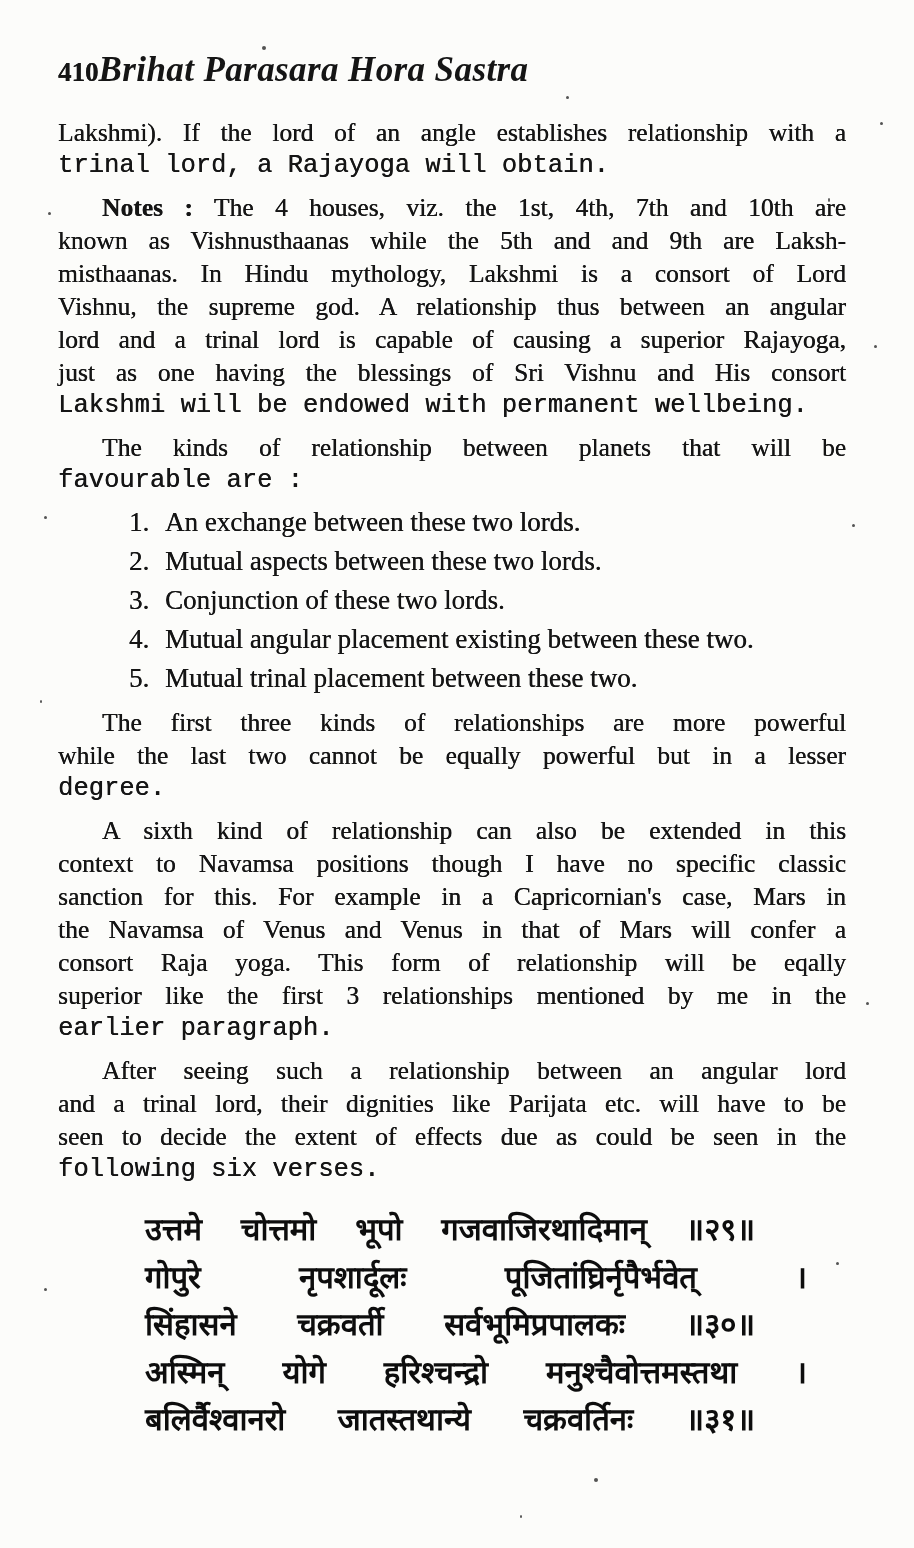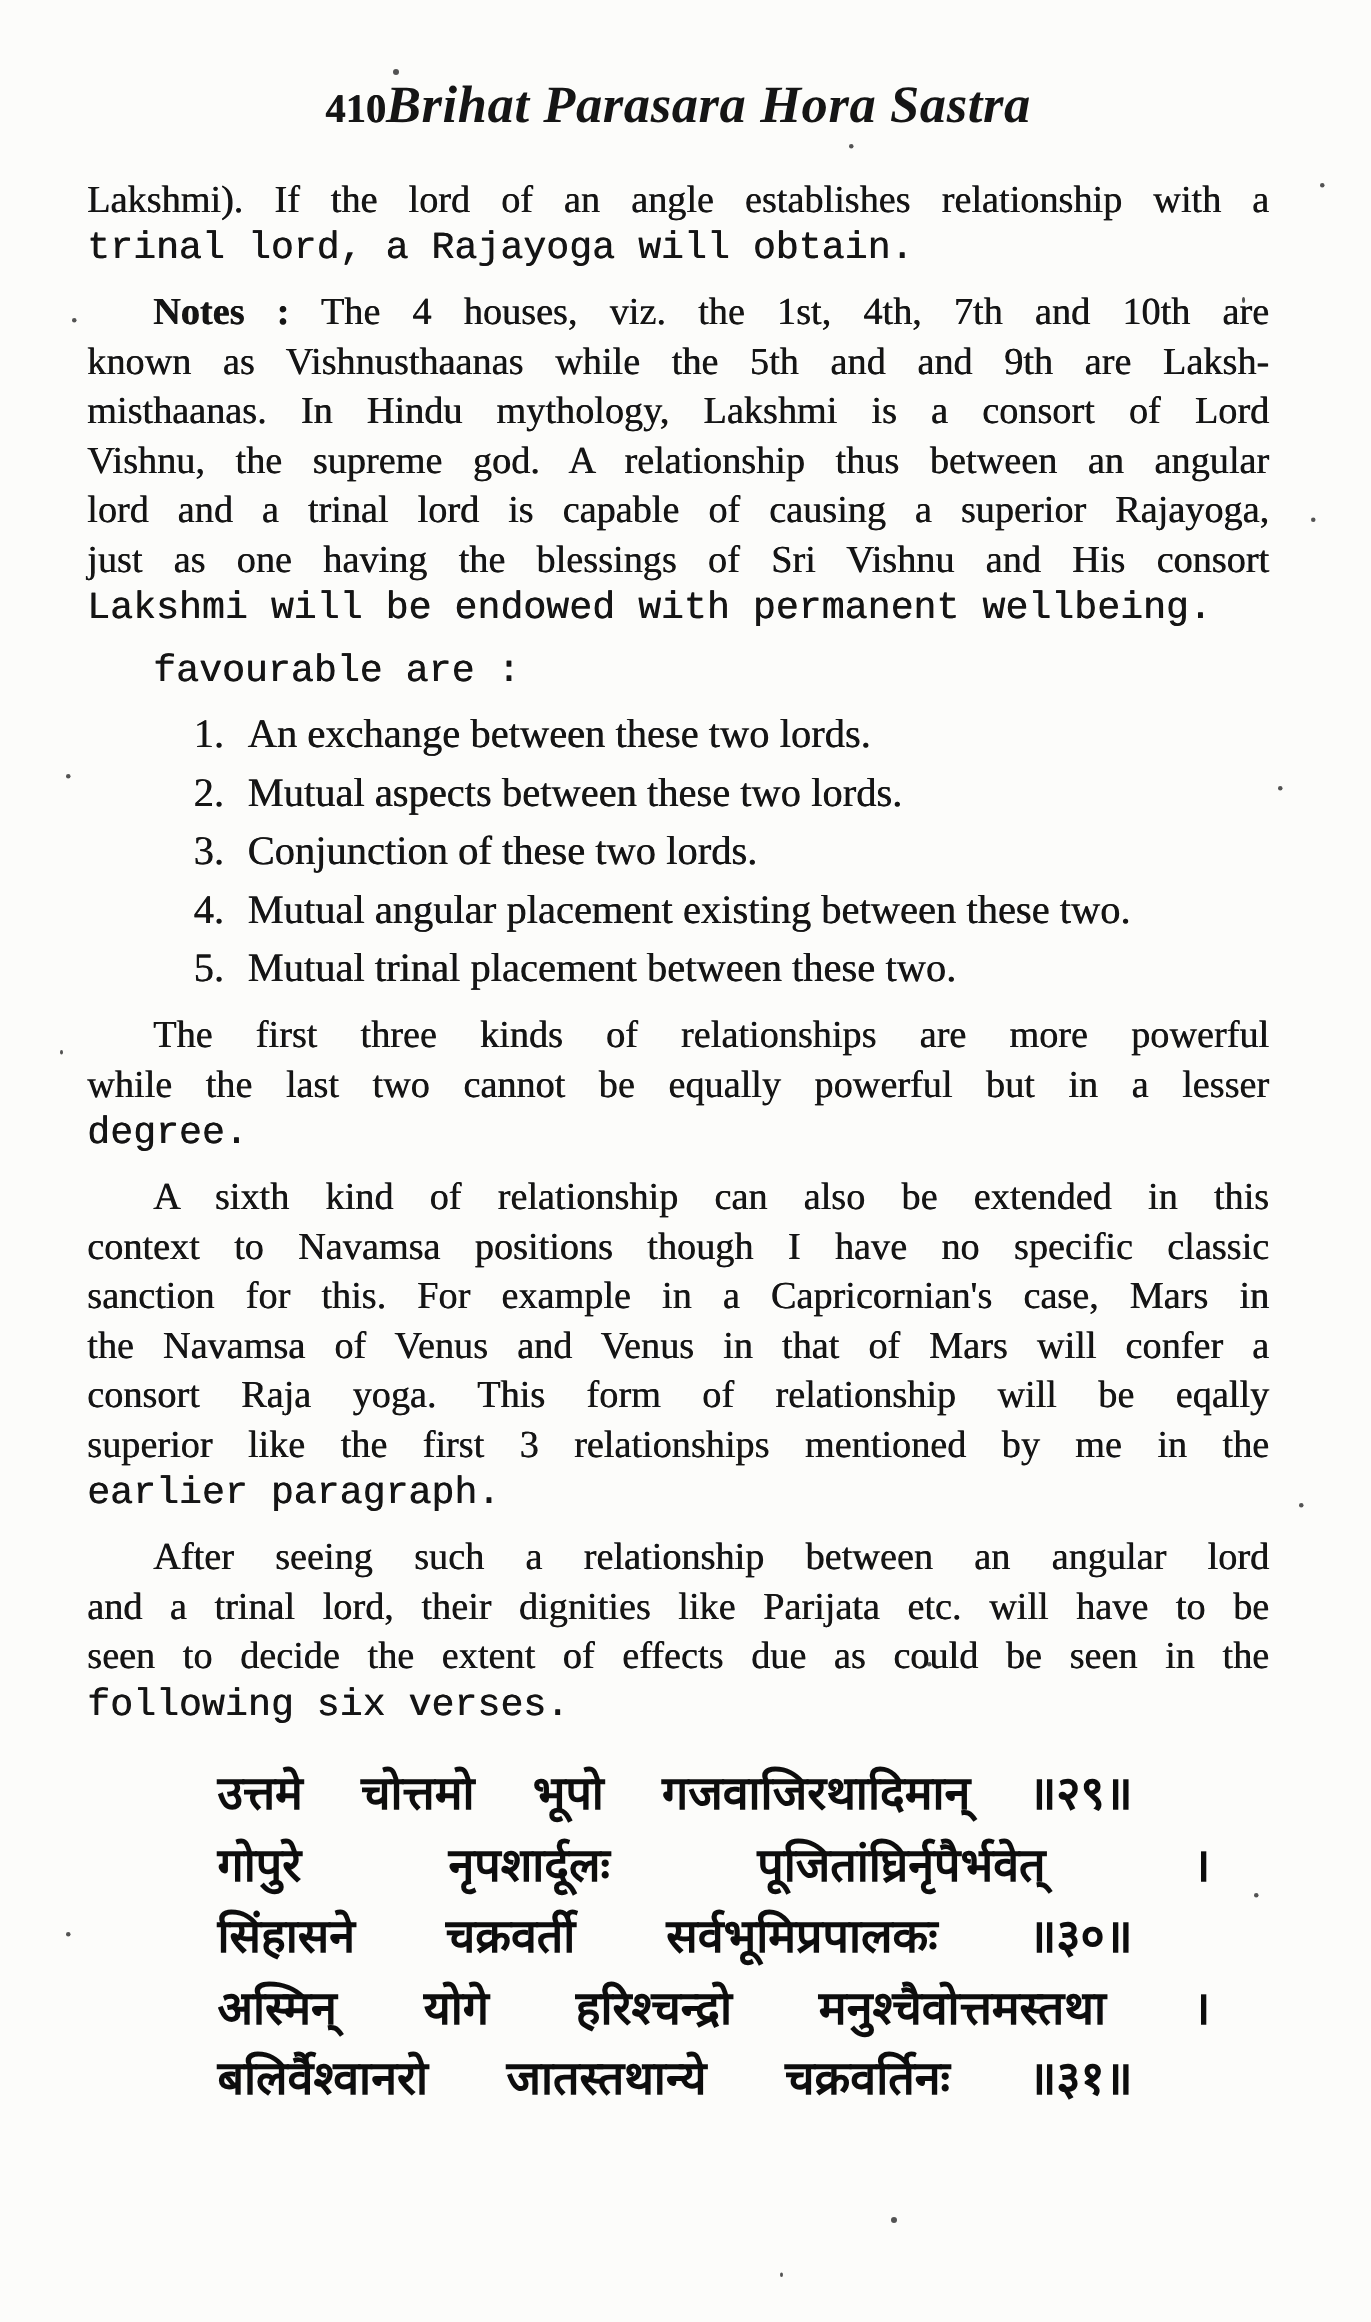--- a/index.html
+++ b/index.html
@@ -6,21 +6,21 @@
   .page{
     position:relative;
     width:914px;height:1548px;
     background:#fcfcfa;
     color:#151515;
     font-family:"Liberation Serif","DejaVu Serif",serif;
     overflow:hidden;
   }
   .content{position:absolute;left:58px;top:50px;width:788px;}
   .page-header{
-    display:flex;justify-content:center;align-items:baseline;
+    display:flex;justify-content:flex-start;align-items:baseline;
     margin-bottom:26px;
   }
   .page-num{font-weight:bold;font-size:27px;text-shadow:.35px 0 0 currentColor;}
   .book-title{font-style:italic;font-weight:bold;font-size:35px;letter-spacing:.4px;}
   .para{
     font-size:25.5px;line-height:33px;margin:0 0 9px 0;
     text-shadow:.35px 0 0 currentColor;
   }
   .para .tline{text-align:justify;text-align-last:justify;}
   .para .tline:last-child{text-align-last:left;font-family:Liberation Mono, monospace;}
@@ -63,20 +63,21 @@
         <div class="tline"><b>Notes :</b> The 4 houses, viz. the 1st, 4th, 7th and 10th are</div>
         <div class="tline">known as Vishnusthaanas while the 5th and and 9th are Laksh-</div>
         <div class="tline">misthaanas. In Hindu mythology, Lakshmi is a consort of Lord</div>
         <div class="tline">Vishnu, the supreme god. A relationship thus between an angular</div>
         <div class="tline">lord and a trinal lord is capable of causing a superior Rajayoga,</div>
         <div class="tline">just as one having the blessings of Sri Vishnu and His consort</div>
         <div class="tline">Lakshmi will be endowed with permanent wellbeing.</div>
       </div>
 
     <div class="para indent">
+        <div class="tline">The kinds of relationship between planets that will be</div>
         <div class="tline">favourable are :</div>
       </div>
 
     <div class="num-list">
       <div class="list-item">
         <span class="num">1.</span><span>An exchange between these two lords.</span>
       </div>
       <div class="list-item">
         <span class="num">2.</span><span>Mutual aspects between these two lords.</span>
       </div>

